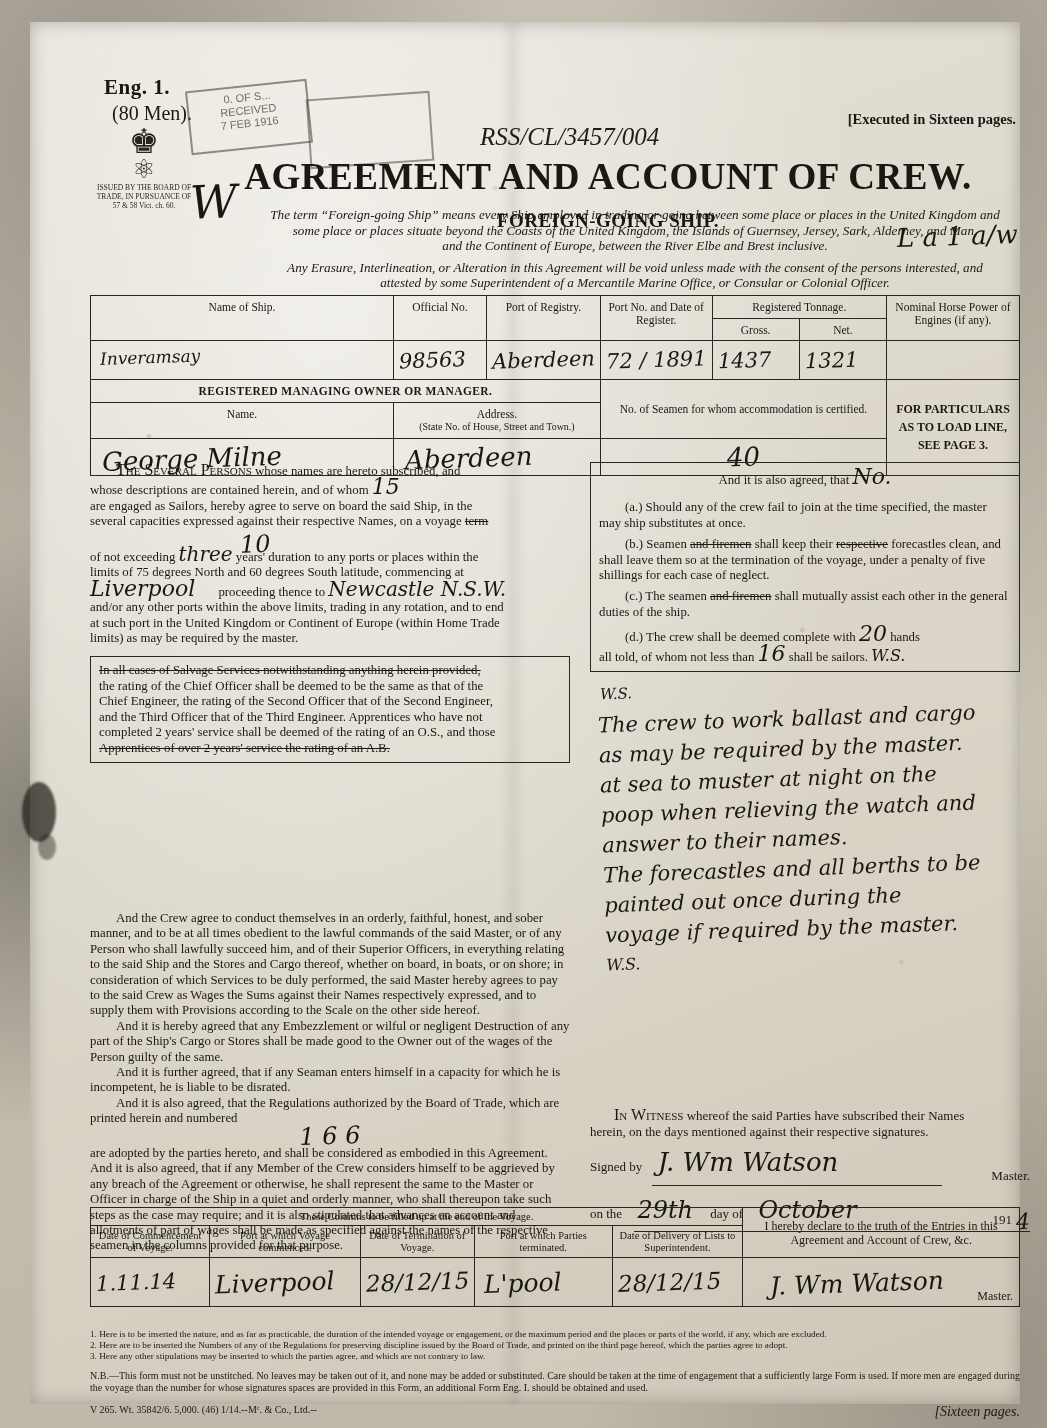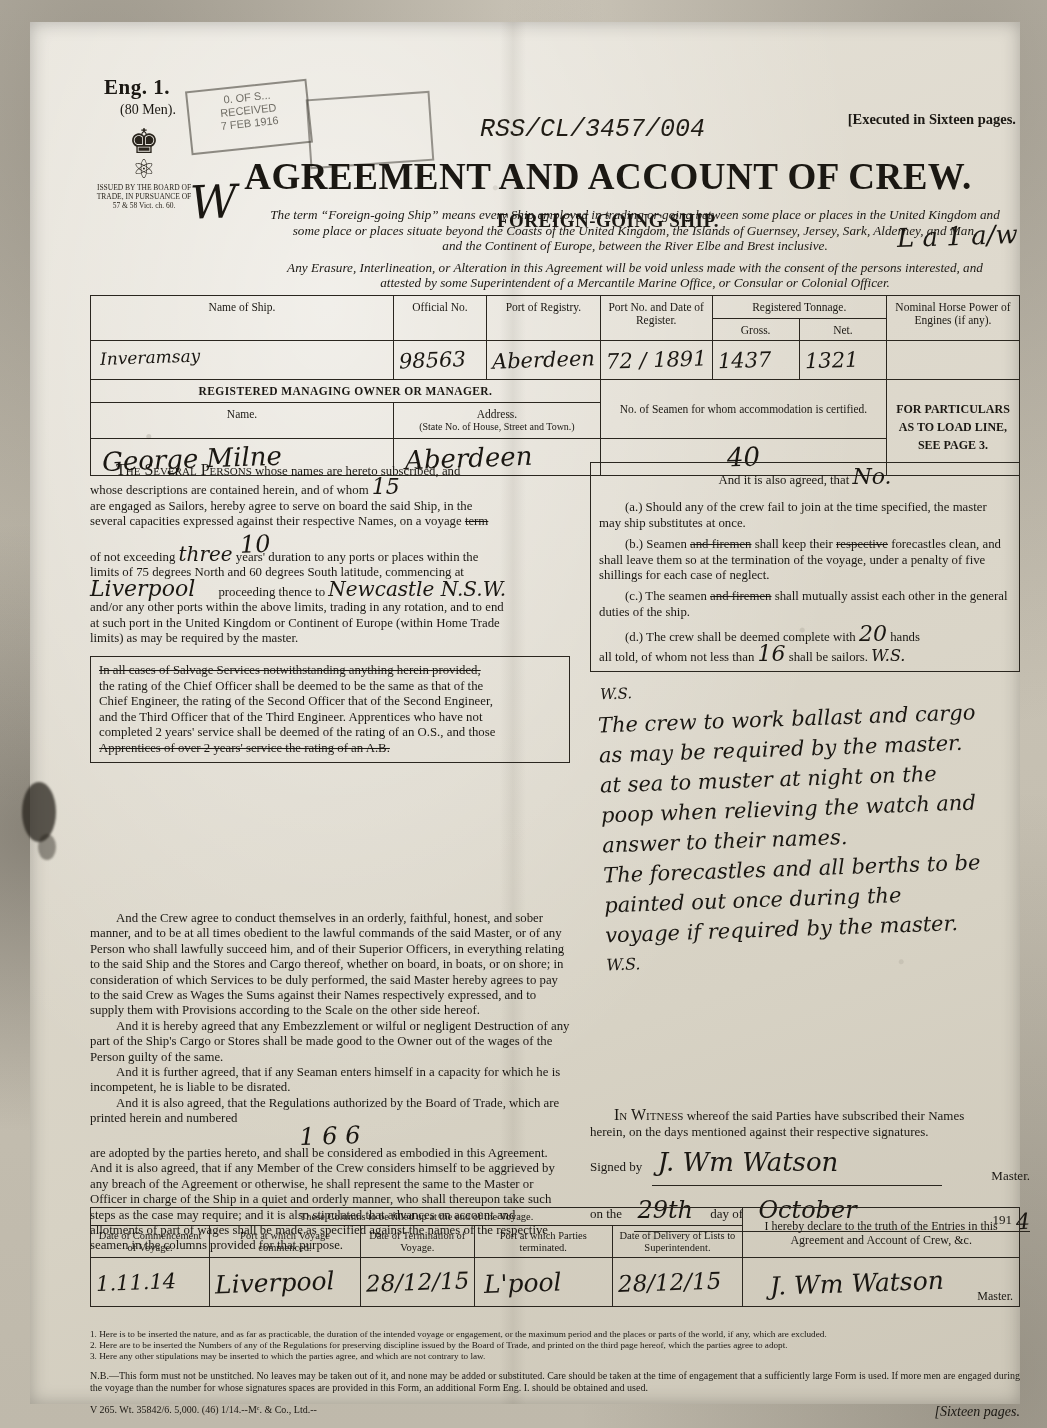--- a/index.html
+++ b/index.html
@@ -44,30 +44,31 @@
 
   .doc{position:absolute;left:60px;top:45px;width:930px;height:1340px;color:#1b1813;}
   .hand{
     font-family:"DejaVu Serif", serif;
     font-style:italic;
     color:#1a1712;
     transform:rotate(-2deg);
     white-space:nowrap;
   }
   .hand2{
-    font-family:Liberation Mono, monospace;
+    font-family:Liberation Serif, serif;
     font-style:italic;
     color:#211d16;
     white-space:nowrap;
+    margin-top:8px;
   }
 
   
   .hdr-left{position:absolute;left:14px;top:8px;font-family:"Liberation Serif",serif;}
   .eng1{font-size:21px;font-weight:bold;letter-spacing:.5px;}
-  .men{font-size:14px;margin-top:2px;margin-left:16px;}
+  .men{font-size:20px;margin-top:2px;margin-left:8px;}
   .crest{
     position:absolute;left:30px;top:58px;width:48px;height:56px;
     text-align:center;
   }
   .crest .c{font-size:34px;line-height:34px;color:#2a251d;}
   .boardtxt{position:absolute;left:6px;top:116px;width:96px;text-align:center;font-size:7.5px;line-height:9px;color:#2a251d;}
 
   .stamp1{
     position:absolute;left:98px;top:18px;width:118px;height:56px;
     border:2px solid rgba(60,56,48,.55);transform:rotate(-6deg);

